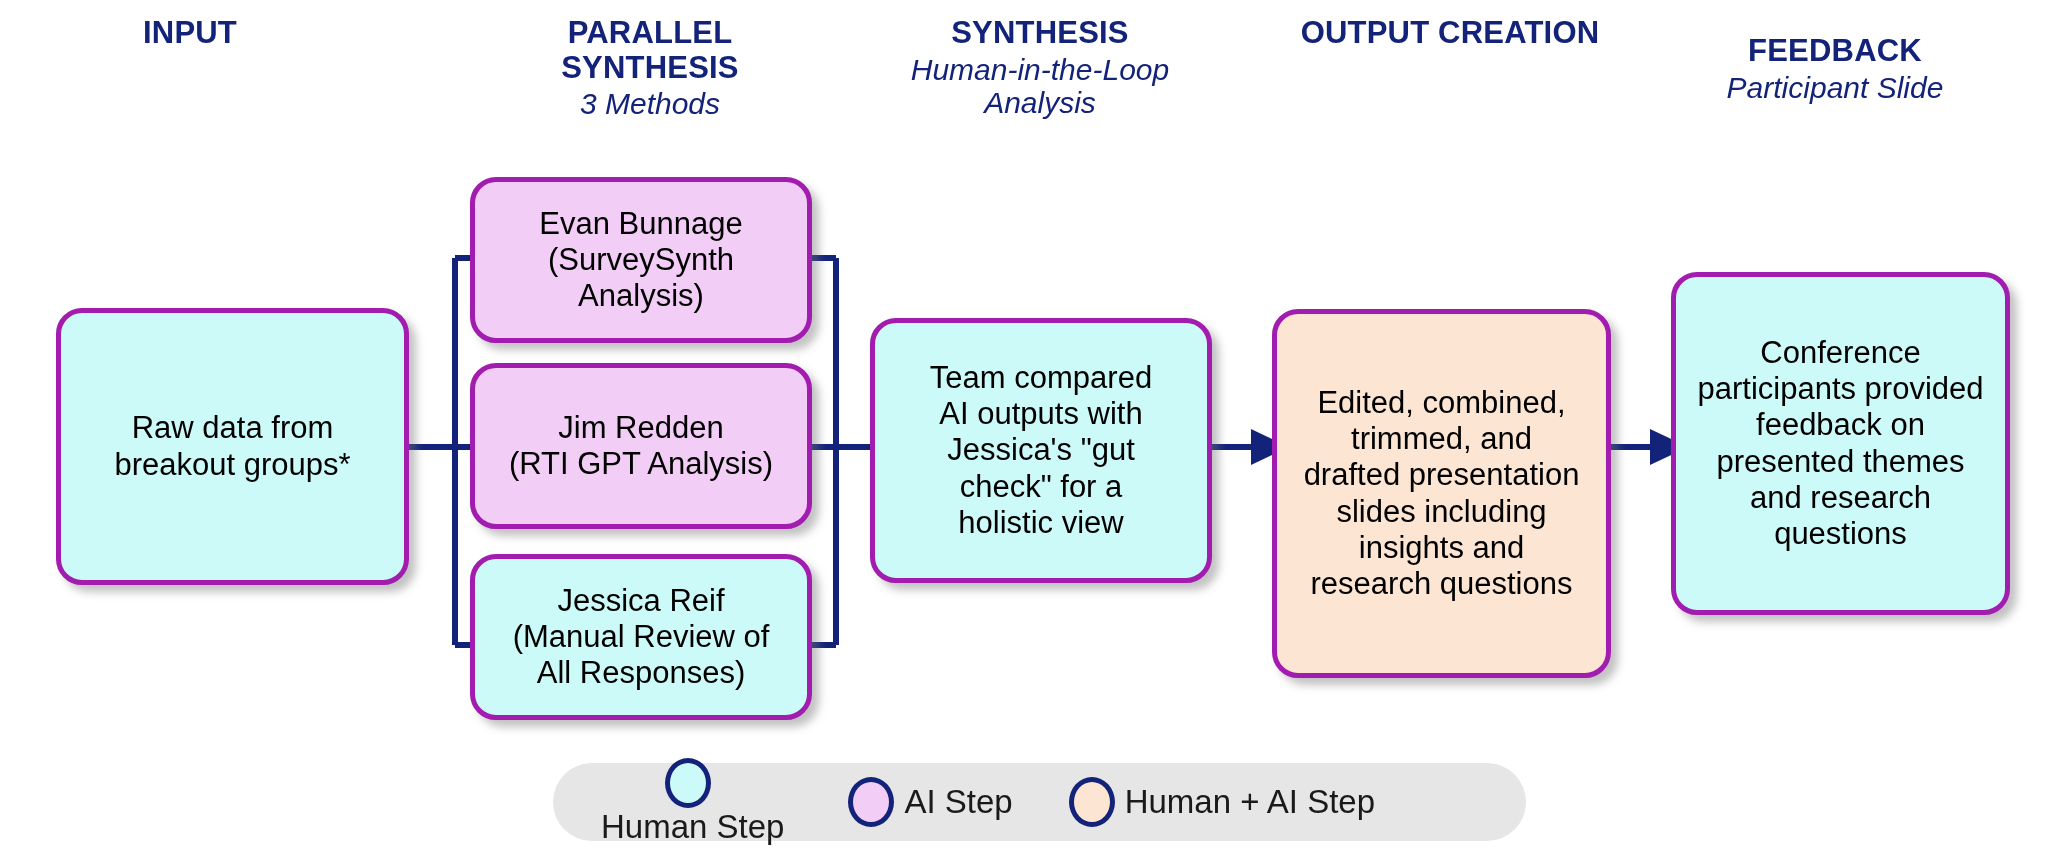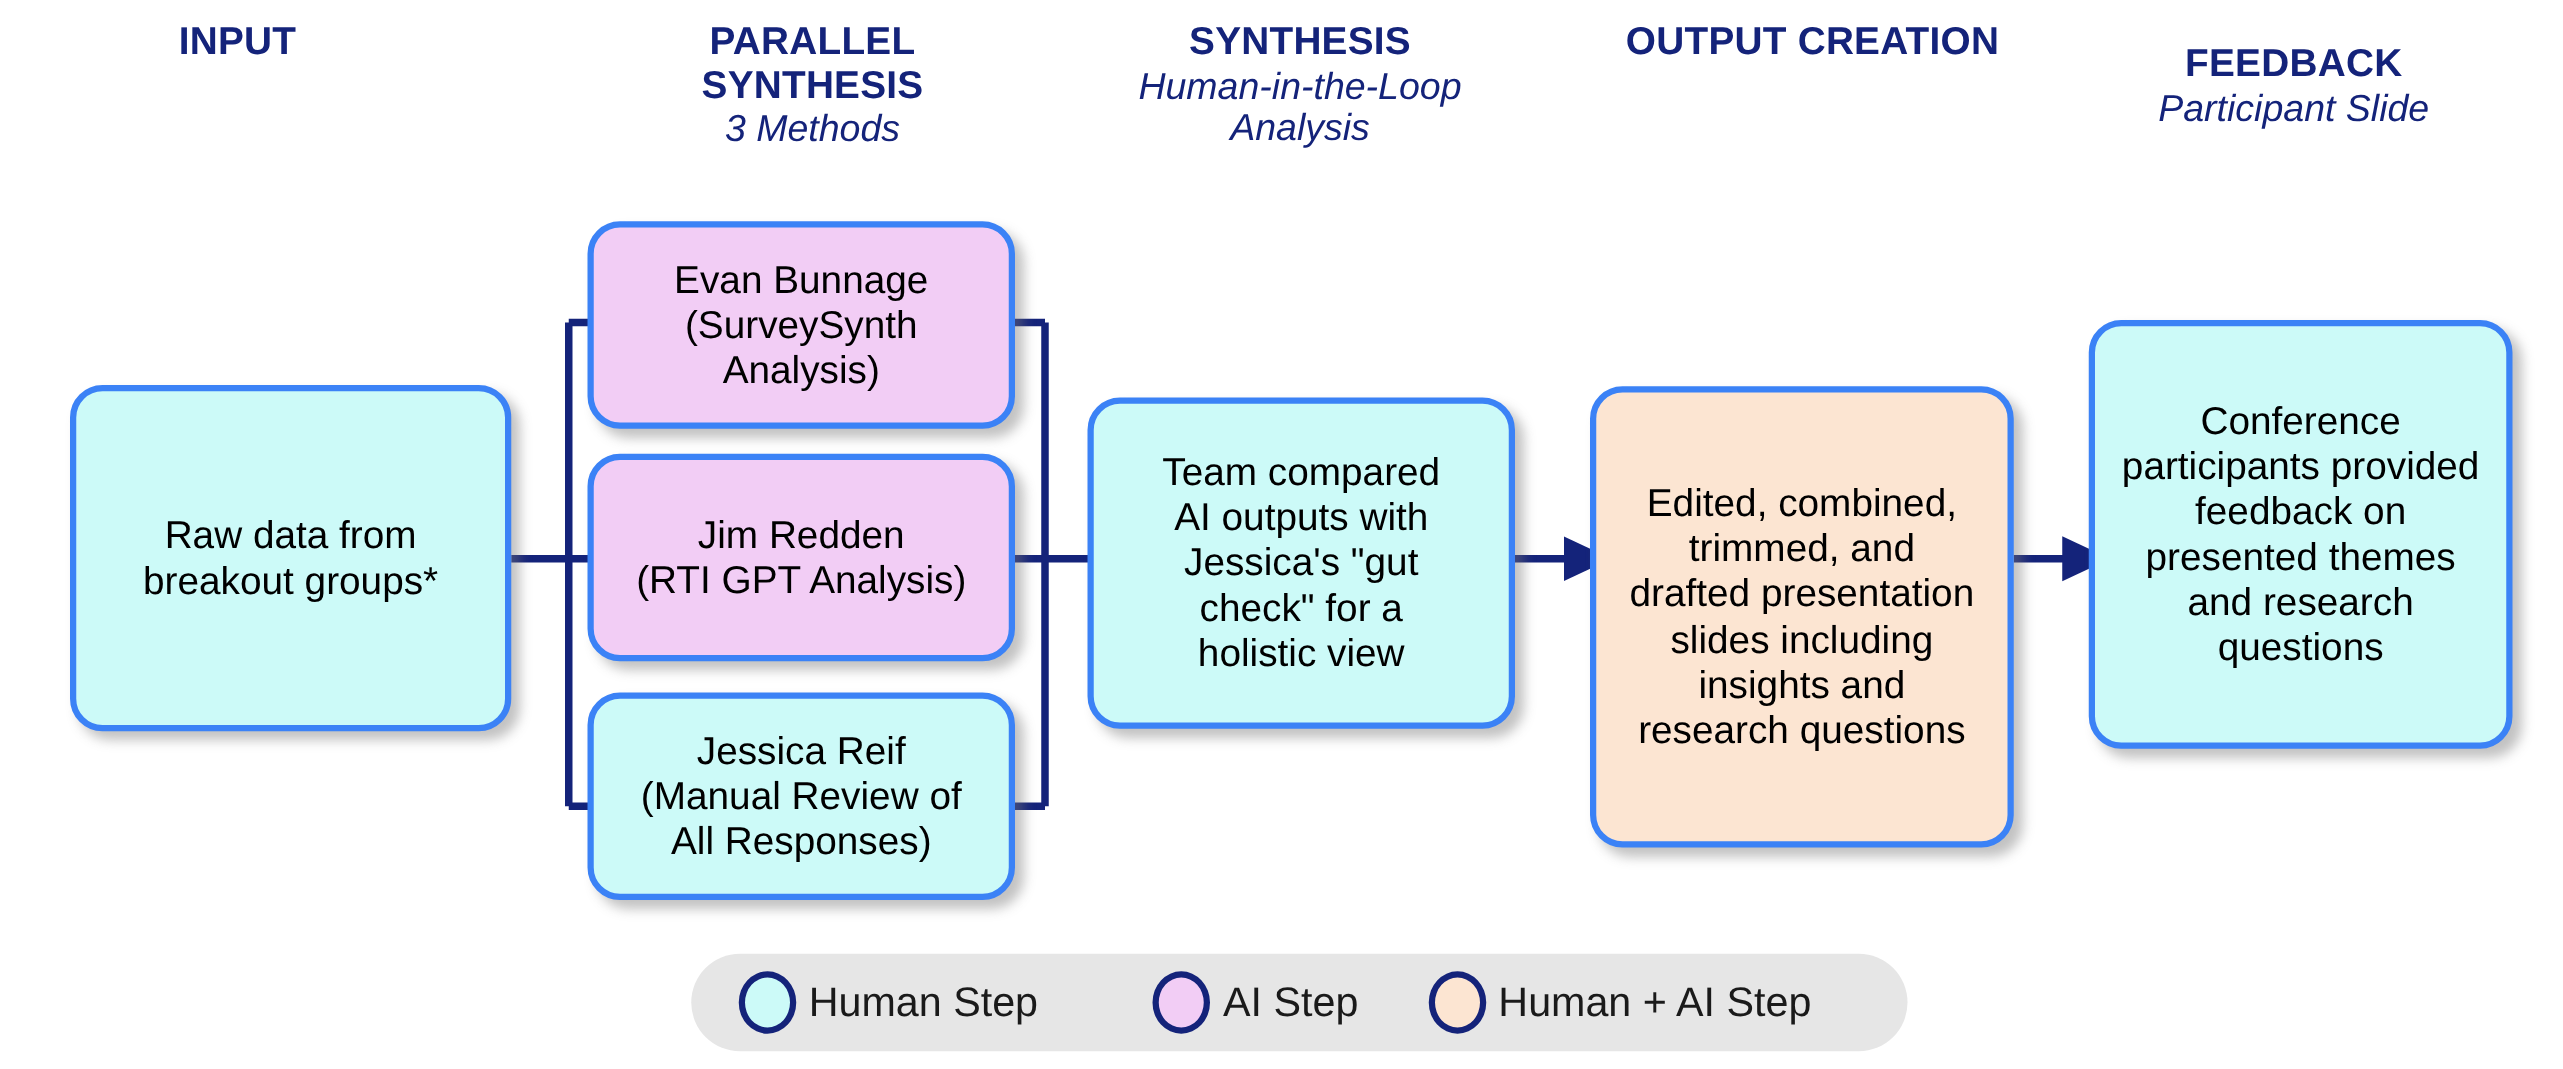--- a/index.html
+++ b/index.html
@@ -37,21 +37,21 @@
   .col-head .ch-sub {
     display: block;
     font-style: italic;
     font-size: 30px;
     font-weight: normal;
     margin-top: 2px;
   }
   .node {
     position: absolute;
     box-sizing: border-box;
-    border: 5px solid #3b82f6;
+    border: 5px solid #a21caf;
     border-radius: 26px;
     display: flex;
     align-items: center;
     justify-content: center;
     text-align: center;
     color: #000000;
     font-size: 31px;
     line-height: 1.17;
     padding: 6px 14px;
     box-shadow: 7px 7px 9px rgba(120,120,120,0.45);
@@ -172,29 +172,29 @@
 check" for a
 holistic view</div>
 
 <div class="node hybrid" style="left:1272px; top:263px; width:339px; height:369px;">Edited, combined,
 trimmed, and
 drafted presentation
 slides including
 insights and
 research questions</div>
 
-<div class="node human" style="left:1671px; top:256px; width:339px; height:343px;">Conference
+<div class="node human" style="left:1671px; top:272px; width:339px; height:343px;">Conference
 participants provided
 feedback on
 presented themes
 and research
 questions</div>
 
 <div class="legend" style="left:553px; top:763px; width:973px; height:78px; padding:0 38px;">
-  <div class="legend-item" style="margin-right:92px;">
+  <div class="legend-item" style="margin-right:64px;flex-direction:column;">
     <span class="legend-swatch human"></span>
     <span class="legend-label">Human Step</span>
   </div>
   <div class="legend-item" style="margin-right:56px;">
     <span class="legend-swatch ai"></span>
     <span class="legend-label">AI Step</span>
   </div>
   <div class="legend-item">
     <span class="legend-swatch hybrid"></span>
     <span class="legend-label">Human + AI Step</span>

